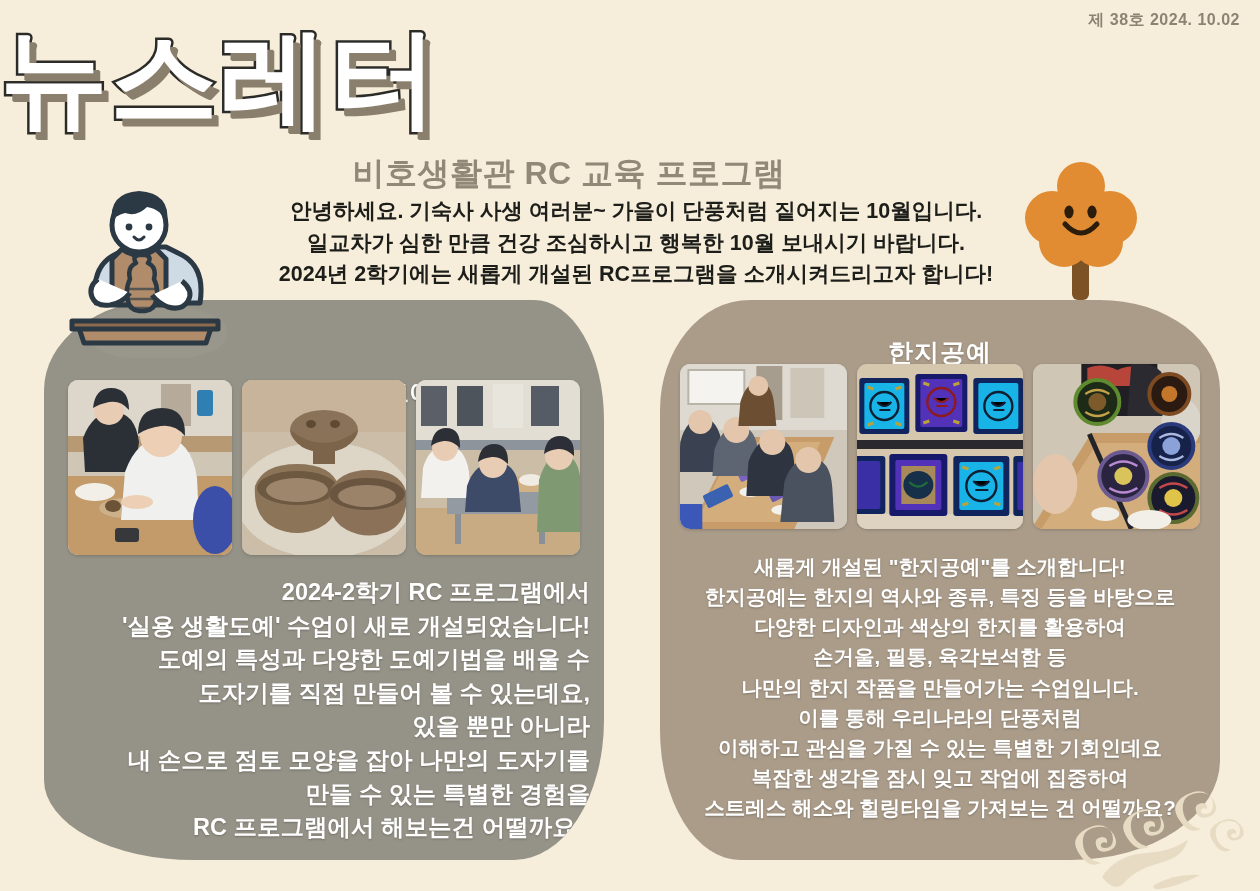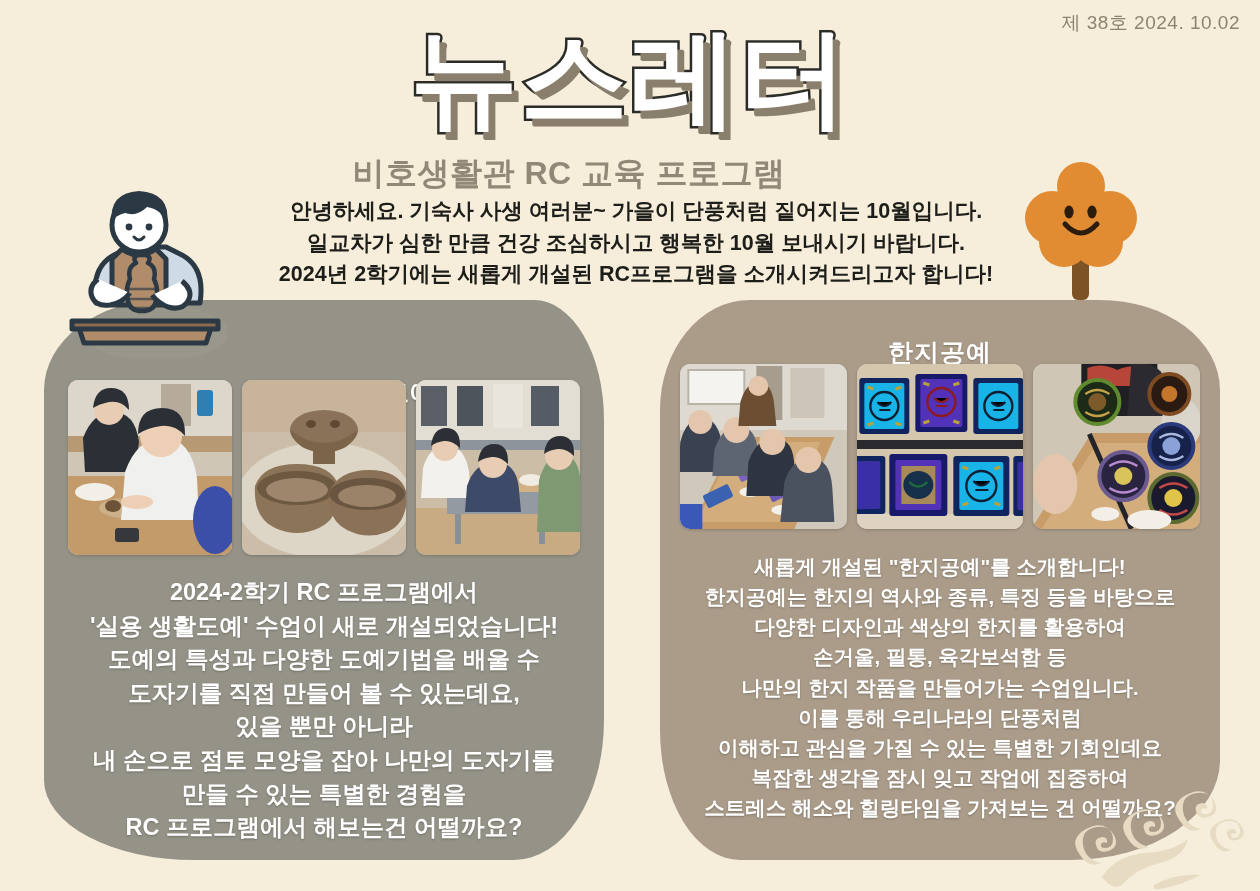--- a/index.html
+++ b/index.html
@@ -23,33 +23,33 @@
     height: 891px;
     background: #f6eeda;
     overflow: hidden;
   }
 
   
   .issue-line {
     position: absolute;
     top: 10px;
     right: 20px;
-    font-size: 19px;
-    font-weight: 400;
+    font-size: 16px;
+    font-weight: 700;
     color: #8d8373;
     letter-spacing: 0.5px;
   }
 
   
   .title-wrap {
     position: absolute;
     top: 18px;
     left: 0;
     width: 1260px;
-    text-align: center;
+    text-align: left;
   }
   .main-title {
     display: inline-block;
     font-size: 108px;
     line-height: 1.12;
     font-weight: 700;
     color: #ffffff;
     letter-spacing: 2px;
     -webkit-text-stroke: 5px #2b2b28;
     paint-order: stroke fill;
@@ -175,20 +175,21 @@
     text-align: center;
     color: #ffffff;
     font-weight: 700;
     text-shadow: 0 1px 2px rgba(50,45,38,0.35);
   }
   .card-left .card-body {
     top: 276px;
     font-size: 23.5px;
     line-height: 1.43;
     padding: 0 14px;
+    text-align: right;
   }
   .card-right .card-body {
     top: 252px;
     font-size: 20.5px;
     line-height: 1.47;
     padding: 0 10px;
   }
   .card-body div { white-space: nowrap; }
 
   

